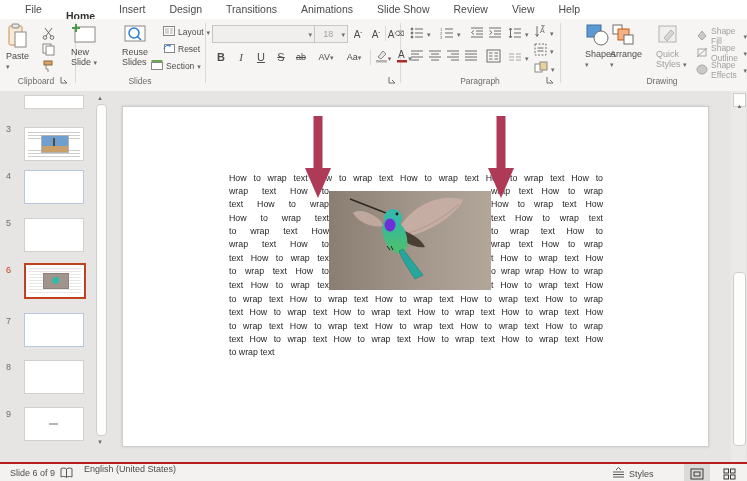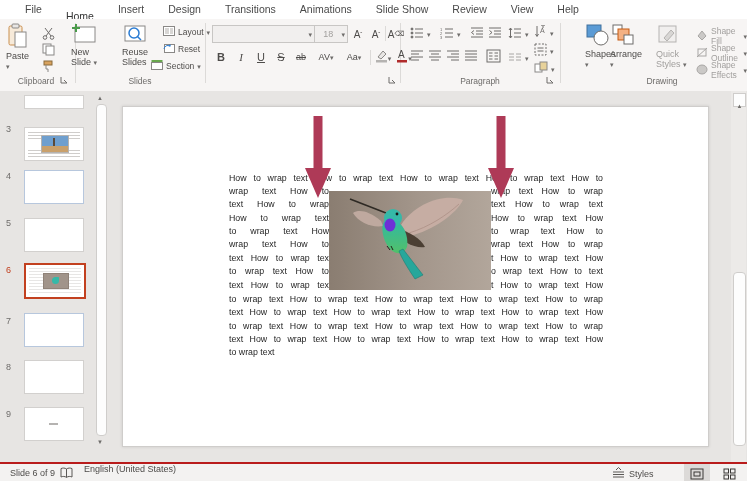--- a/index.html
+++ b/index.html
@@ -2,21 +2,21 @@
 <html><head>
 <meta charset="utf-8">
 <style>
   html,body{margin:0;padding:0;background:#fff;}
   #app{position:relative;width:747px;height:481px;font-family:"Liberation Sans",sans-serif;
        background:#fff;overflow:hidden;color:#444;}
   
   .tabrow{position:absolute;left:0;top:0;width:747px;height:19px;background:#fff;
           display:flex;align-items:center;padding-left:13px;gap:0;}
   .tab{font-size:10.5px;color:#4a4a4a;padding:2px 12px 3px 12px;position:relative;cursor:default;}
-  .tab.active{color:#333;font-weight:normal;margin-top:14px;}
+  .tab.active{color:#333;font-weight:bold;margin-top:14px;}
   .tab.active::after{content:"";position:absolute;left:10px;right:10px;bottom:-1px;height:3px;background:#c2401f;}
   
   .ribbon{position:absolute;left:0;top:19px;width:747px;height:72px;background:#f7f5f4;
           border-bottom:1px solid #dad8d6;font-size:9px;color:#4e4c4a;}
   .gsep{position:absolute;top:4px;height:60px;width:1px;background:#dcdad8;}
   .glabel{position:absolute;top:57px;font-size:8.5px;color:#6e6c6a;text-align:center;}
   .launch{position:absolute;width:9px;height:9px;}
   .launch svg{display:block}
   .chev::after{content:"▾";font-size:7px;color:#6e6c6a;line-height:1;}
   .bigbtn{position:absolute;text-align:left;}
@@ -461,26 +461,26 @@
           <div class="tl">text How to wrap</div>
           <div class="tl">How to wrap text</div>
           <div class="tl">to wrap text How</div>
           <div class="tl">wrap text How to</div>
           <div class="tl">text How to wrap tex</div>
           <div class="tl">to wrap text How to</div>
           <div class="tl">text How to wrap tex</div>
         </div>
         <div class="col" style="left:368px;top:78px;width:112px">
           <div class="tl">wrap text How to wrap</div>
+          <div class="tl">How to wrap text How</div>
           <div class="tl">text How to wrap text</div>
-          <div class="tl">How to wrap text How</div>
           <div class="tl">to wrap text How to</div>
           <div class="tl">wrap text  How to wrap</div>
           <div class="tl">t How to wrap text How</div>
-          <div class="tl">o wrap text How to text</div>
+          <div class="tl">o wrap wrap How to wrap</div>
           <div class="tl">t How to wrap text How</div>
         </div>
         <div class="col" style="left:106px;top:186px;width:374px">
           <div class="tl">to wrap text How to wrap text  How to wrap text How to wrap text How to wrap</div>
           <div class="tl">text How to wrap text How to wrap text How to wrap text How to wrap text How</div>
           <div class="tl">to wrap text How to wrap text How to wrap text How to wrap text How to wrap</div>
           <div class="tl">text How to wrap text How to wrap text How to wrap text How to wrap text  How</div>
           <div class="tl lastline">to wrap text</div>
         </div>
       </div>

